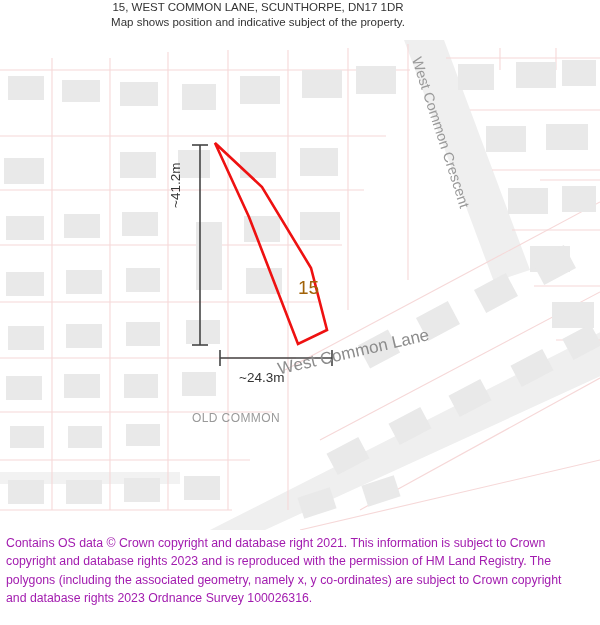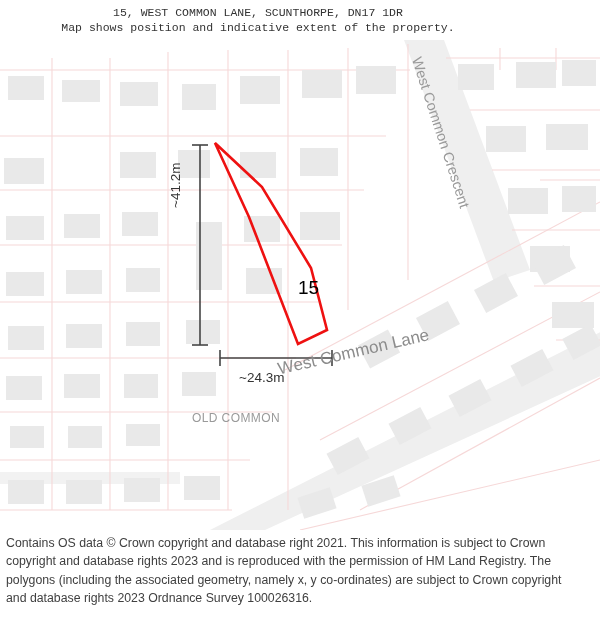--- a/index.html
+++ b/index.html
@@ -20,23 +20,21 @@
     height: 625px;
   }
   
   .header {
     position: absolute;
     top: 0;
     left: 0;
     width: 516px;
     height: 40px;
     text-align: center;
-    padding-top: 5px;
     box-sizing: border-box;
-    font-family: Liberation Mono, monospace;
   }
   .header .title {
     font-size: 11.5px;
     color: #333;
     line-height: 15px;
   }
   .header .subtitle {
     font-size: 11.5px;
     color: #333;
     line-height: 15px;
@@ -78,21 +76,21 @@
     top: 330px;
     font-size: 13.5px;
     color: #333;
     white-space: nowrap;
   }
   .plot-number {
     position: absolute;
     left: 298px;
     top: 237px;
     font-size: 19px;
-    color: #000000;
+    color: #a16207;
   }
   .street-common-lane {
     position: absolute;
     left: 276px;
     top: 320px;
     font-size: 17px;
     color: #8c8c8c;
     transform: rotate(-13deg);
     transform-origin: left top;
     white-space: nowrap;
@@ -119,34 +117,34 @@
   
   .footer {
     position: absolute;
     top: 534px;
     left: 0;
     width: 588px;
     padding: 0 6px;
     box-sizing: border-box;
     font-size: 12.3px;
     line-height: 18.4px;
-    color: #404040;
+    color: #a21caf;
   }
   .footer p {
     margin: 0;
   }
 </style>
 </head>
 <body>
 
 <div class="page">
 
   <div class="header">
     <div class="title">15, WEST COMMON LANE, SCUNTHORPE, DN17 1DR</div>
-    <div class="subtitle">Map shows position and indicative extent of the property.</div>
+    <div class="subtitle">Map shows position and indicative subject of the property.</div>
   </div>
 
   <div class="map">
     <svg width="600" height="490" viewBox="0 0 600 490" xmlns="http://www.w3.org/2000/svg">
 
       <g>
         <polygon points="0,10 600,10 600,0 0,0" fill="#ffffff"></polygon>
 
         <polygon points="210,490 640,272 640,318 265,490" fill="#efefef"></polygon>
 

